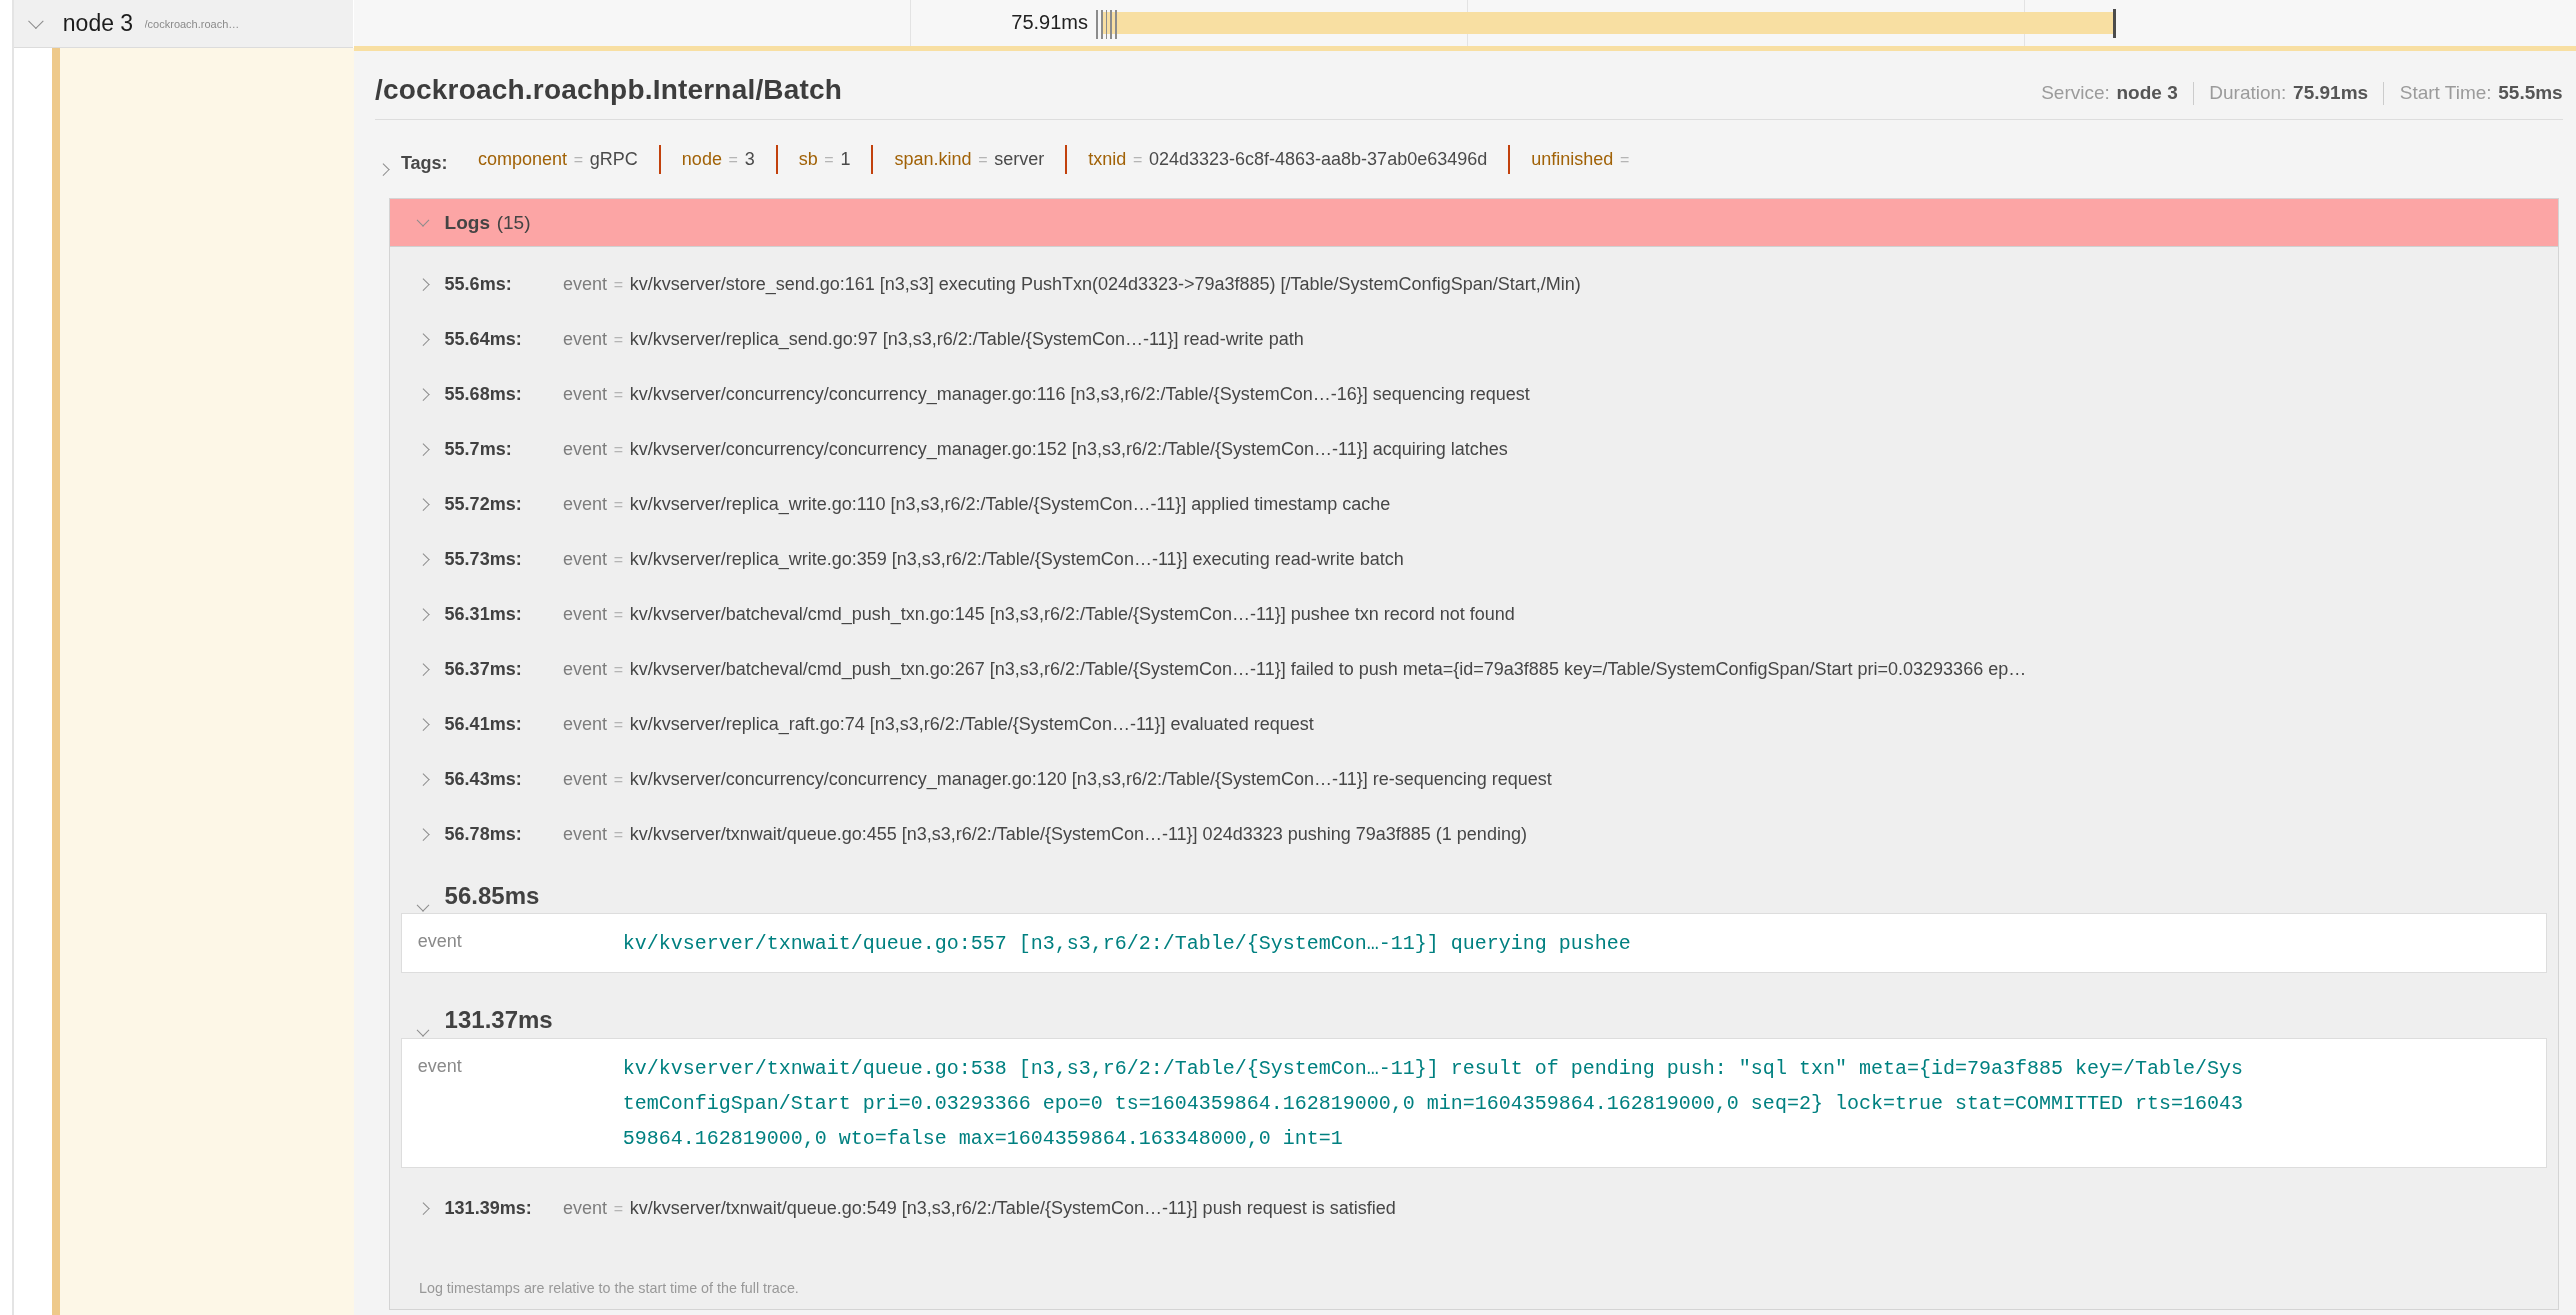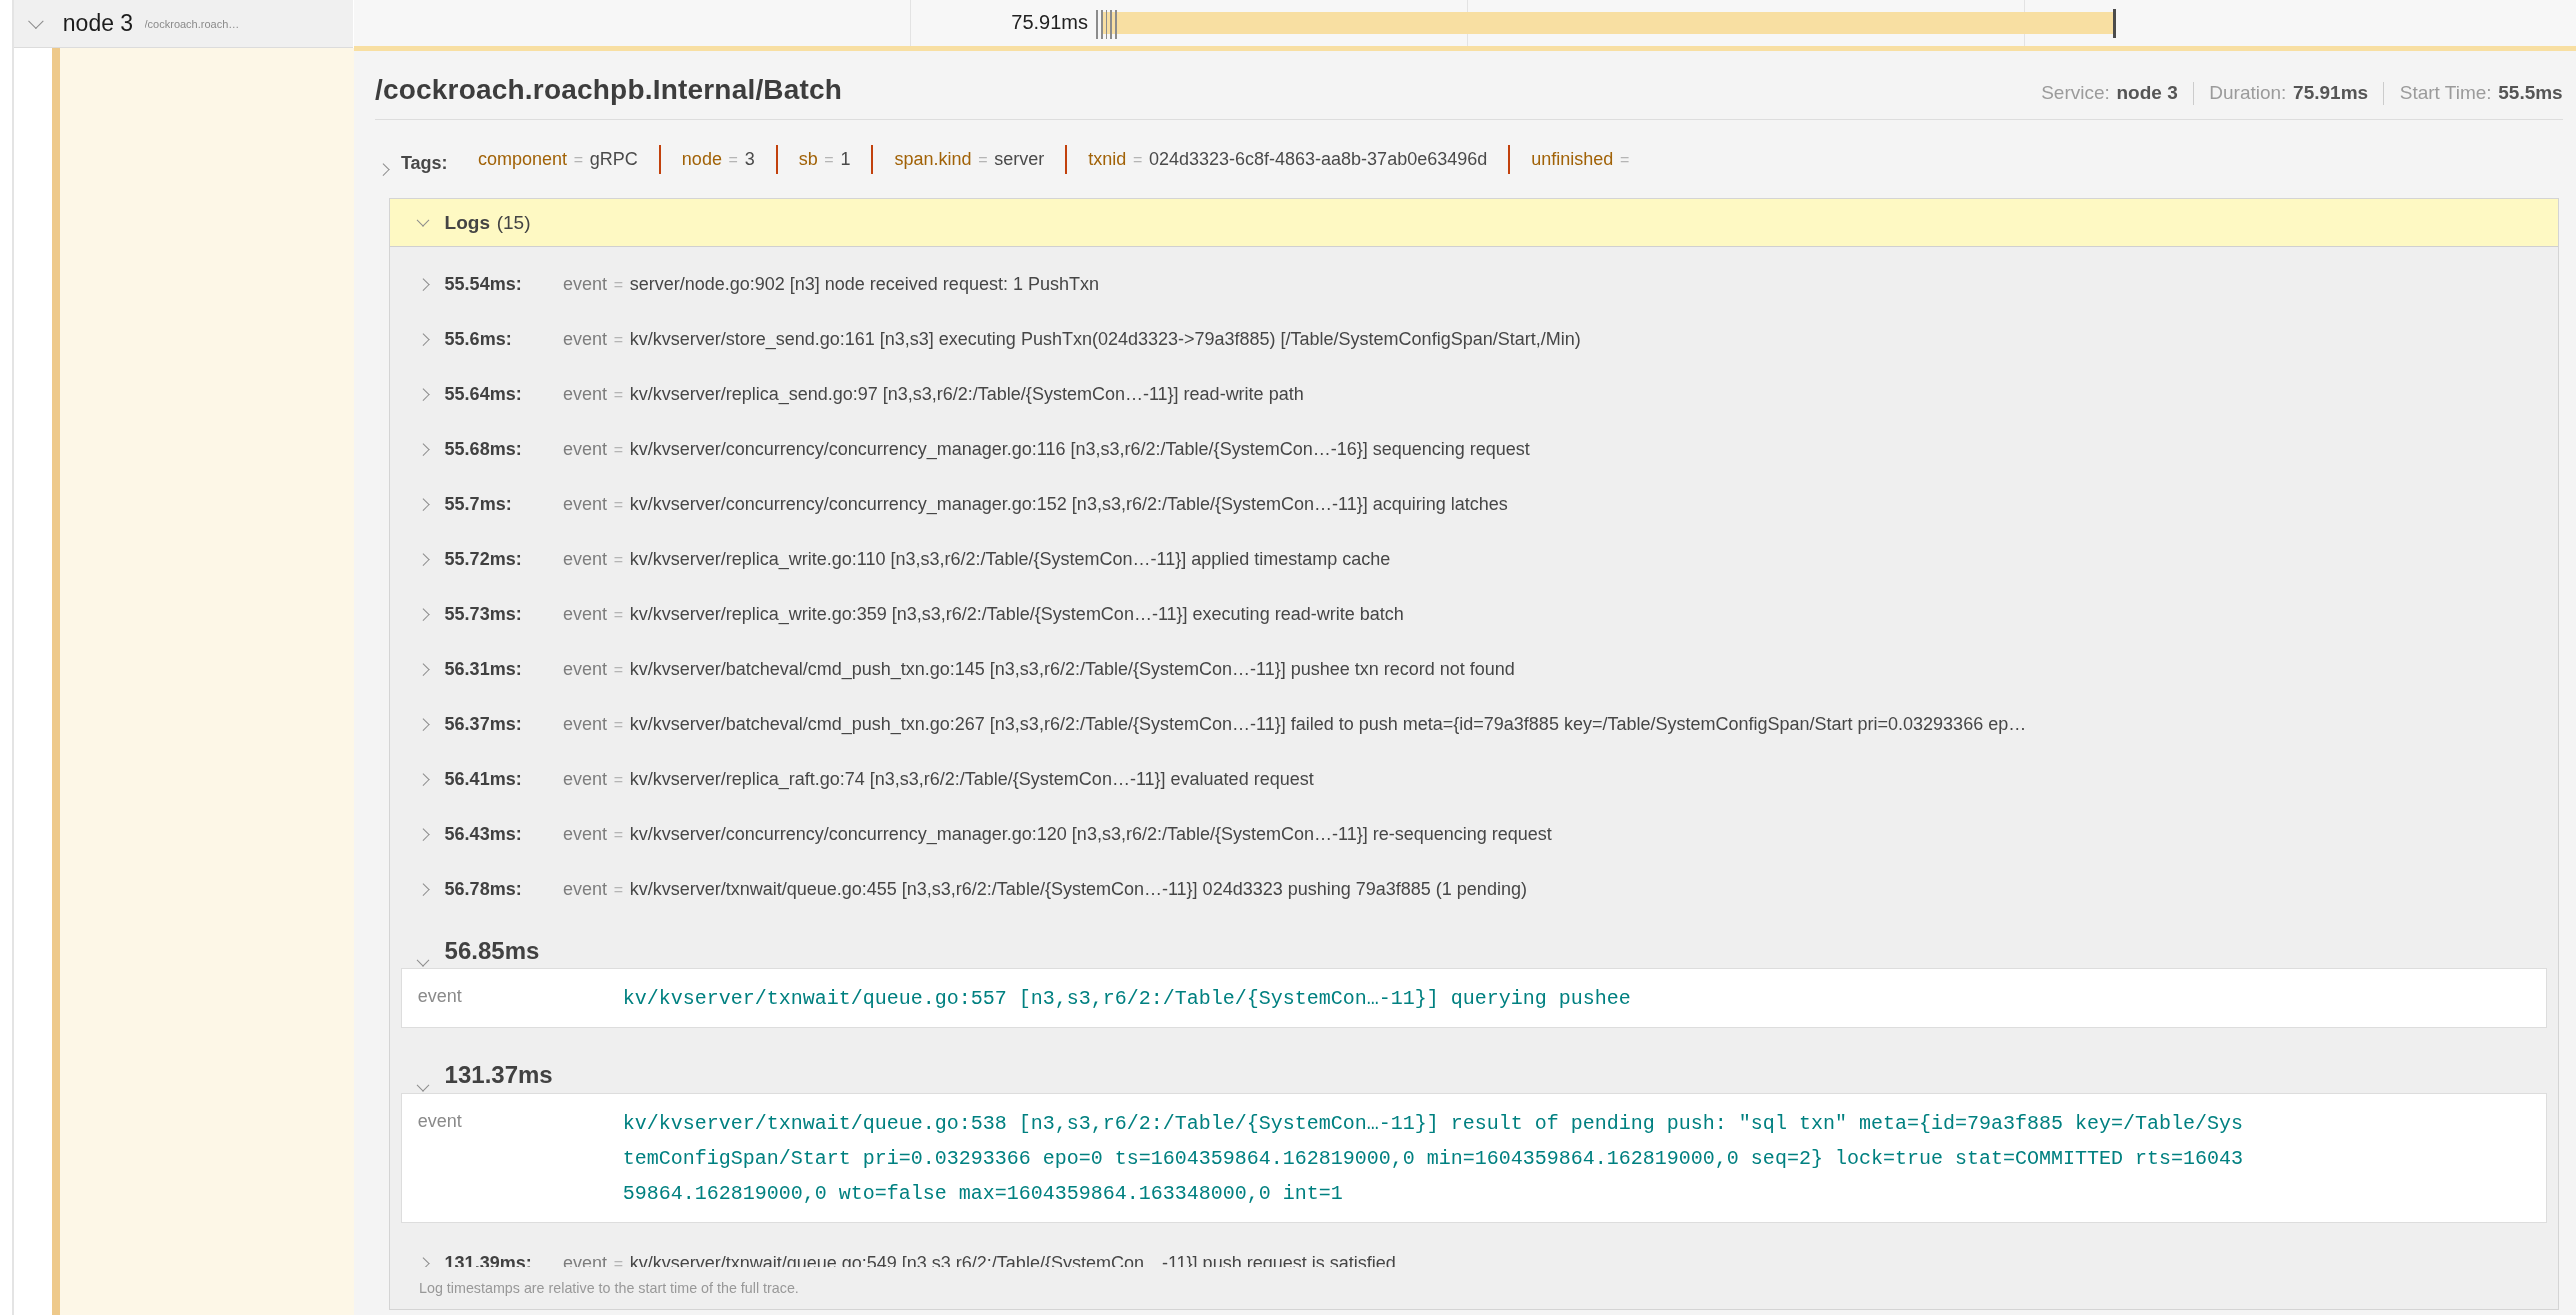--- a/index.html
+++ b/index.html
@@ -44,21 +44,21 @@
   .tags-label { font-weight: 700; color: #474747; margin: 0 9.5px 0 13.3px; }
   .tag-item { padding: 3.8px 21px; white-space: nowrap; border-left: 2px solid #c2410c; }
   .tag-item:first-of-type { border-left: none; }
   .tag-key { color: #a16207; }
   .tag-eq { color: #b5b5b5; margin: 0 6.7px; font-size: 16px; }
   .tag-val { color: #4a4a4a; }
 
   
   .logs-box { position: absolute; left: 35px; top: 147px; width: 2170px; height: 1112px;
               border: 1px solid #d4d4d4; background: #efefef; display: flex; flex-direction: column; }
-  .logs-header { height: 48px; flex: 0 0 48px; background: #fef9c3; border-bottom: 1px solid #d0d0d0;
+  .logs-header { height: 48px; flex: 0 0 48px; background: #fca5a5; border-bottom: 1px solid #d0d0d0;
                  display: flex; align-items: center; padding-left: 29px; font-size: 19px; color: #444; cursor: pointer; }
   .logs-header .logs-title { font-weight: 700; margin-left: 17px; }
   .logs-header .logs-count { font-weight: 400; margin-left: 6.7px; }
   .logs-rows { flex: 1 1 auto; padding-top: 9.5px; overflow: hidden; }
   .logs-footer { flex: 0 0 42px; display: flex; align-items: center; padding-left: 29px;
                  font-size: 14.3px; color: #989898; }
 
   .log-row { display: flex; align-items: center; height: 55px; padding: 0 23px 0 29px;
              font-size: 18px; white-space: nowrap; overflow: hidden; cursor: pointer; }
   .log-time { font-weight: 700; color: #414141; margin-left: 17px; min-width: 105px; }
@@ -147,25 +147,20 @@
 
     <div class="logs-box">
       <div class="logs-header">
         <span class="chev chev-sm chev-down"></span>
         <span class="logs-title">Logs</span>
         <span class="logs-count">(15)</span>
       </div>
       <div class="logs-rows" id="logRows">
           <div class="log-row">
             <span class="chev chev-sm chev-right"></span>
-            <span class="log-time">55.54ms:</span>
-            <span class="log-kv"><span class="log-key">event</span><span class="log-eq">=</span><span class="log-msg">server/node.go:902 [n3] node received request: 1 PushTxn</span></span>
-          </div>
-          <div class="log-row">
-            <span class="chev chev-sm chev-right"></span>
             <span class="log-time">55.6ms:</span>
             <span class="log-kv"><span class="log-key">event</span><span class="log-eq">=</span><span class="log-msg">kv/kvserver/store_send.go:161 [n3,s3] executing PushTxn(024d3323-&gt;79a3f885) [/Table/SystemConfigSpan/Start,/Min)</span></span>
           </div>
           <div class="log-row">
             <span class="chev chev-sm chev-right"></span>
             <span class="log-time">55.64ms:</span>
             <span class="log-kv"><span class="log-key">event</span><span class="log-eq">=</span><span class="log-msg">kv/kvserver/replica_send.go:97 [n3,s3,r6/2:/Table/{SystemCon…-11}] read-write path</span></span>
           </div>
           <div class="log-row">
             <span class="chev chev-sm chev-right"></span>

